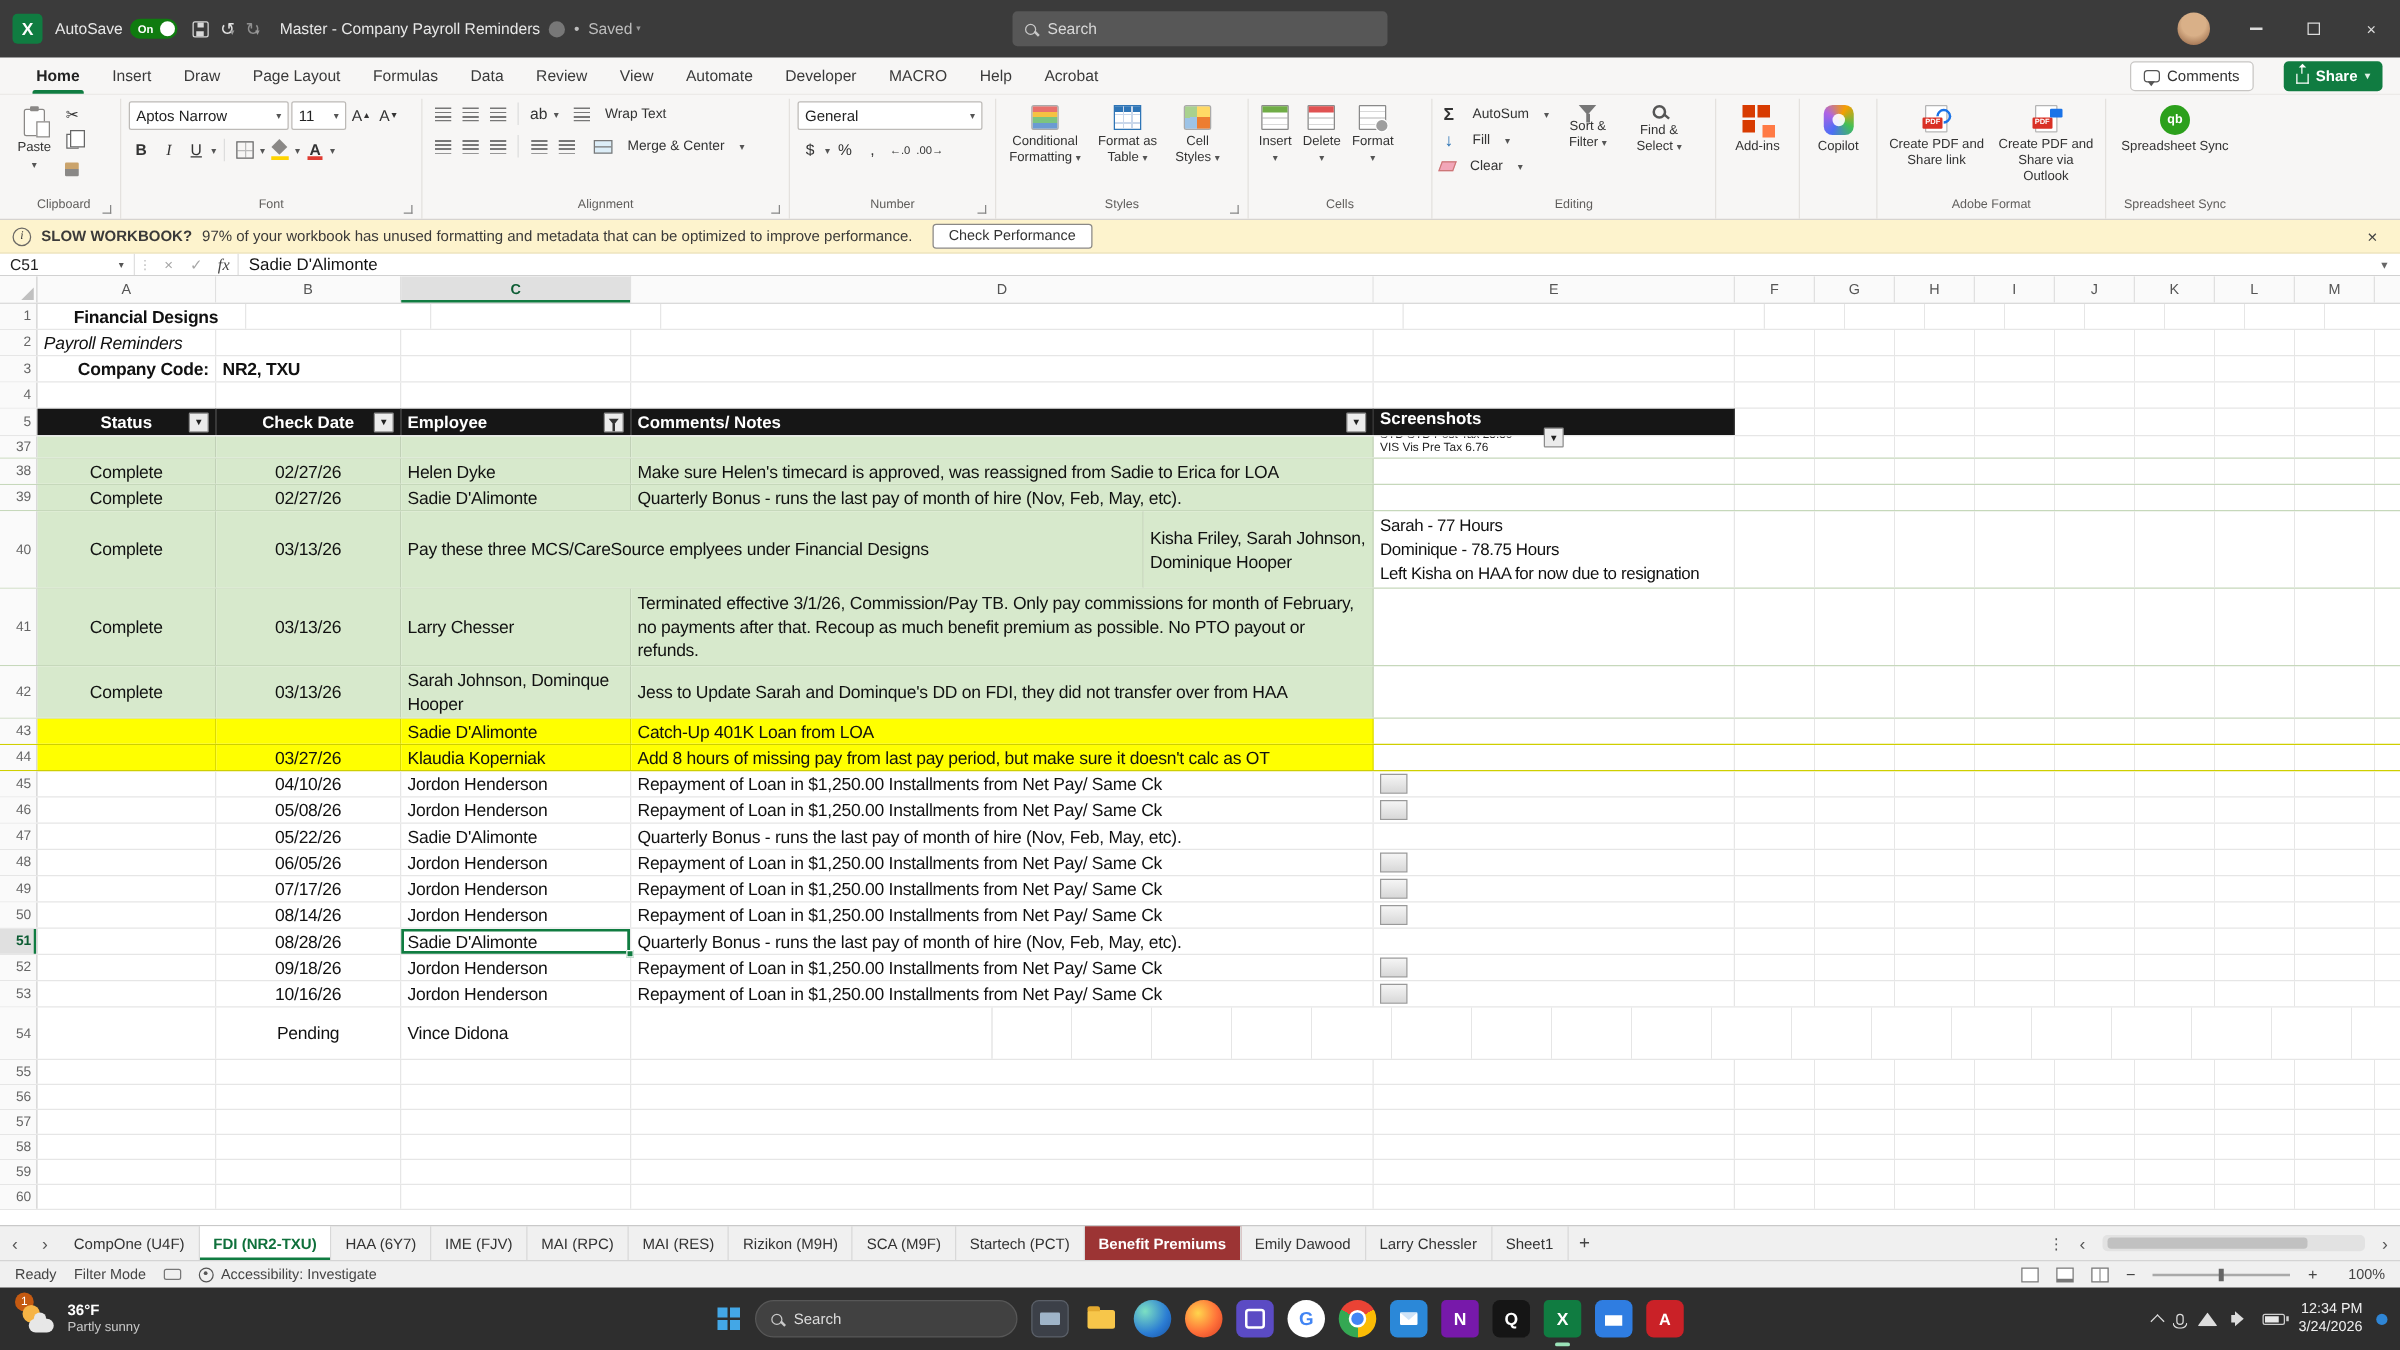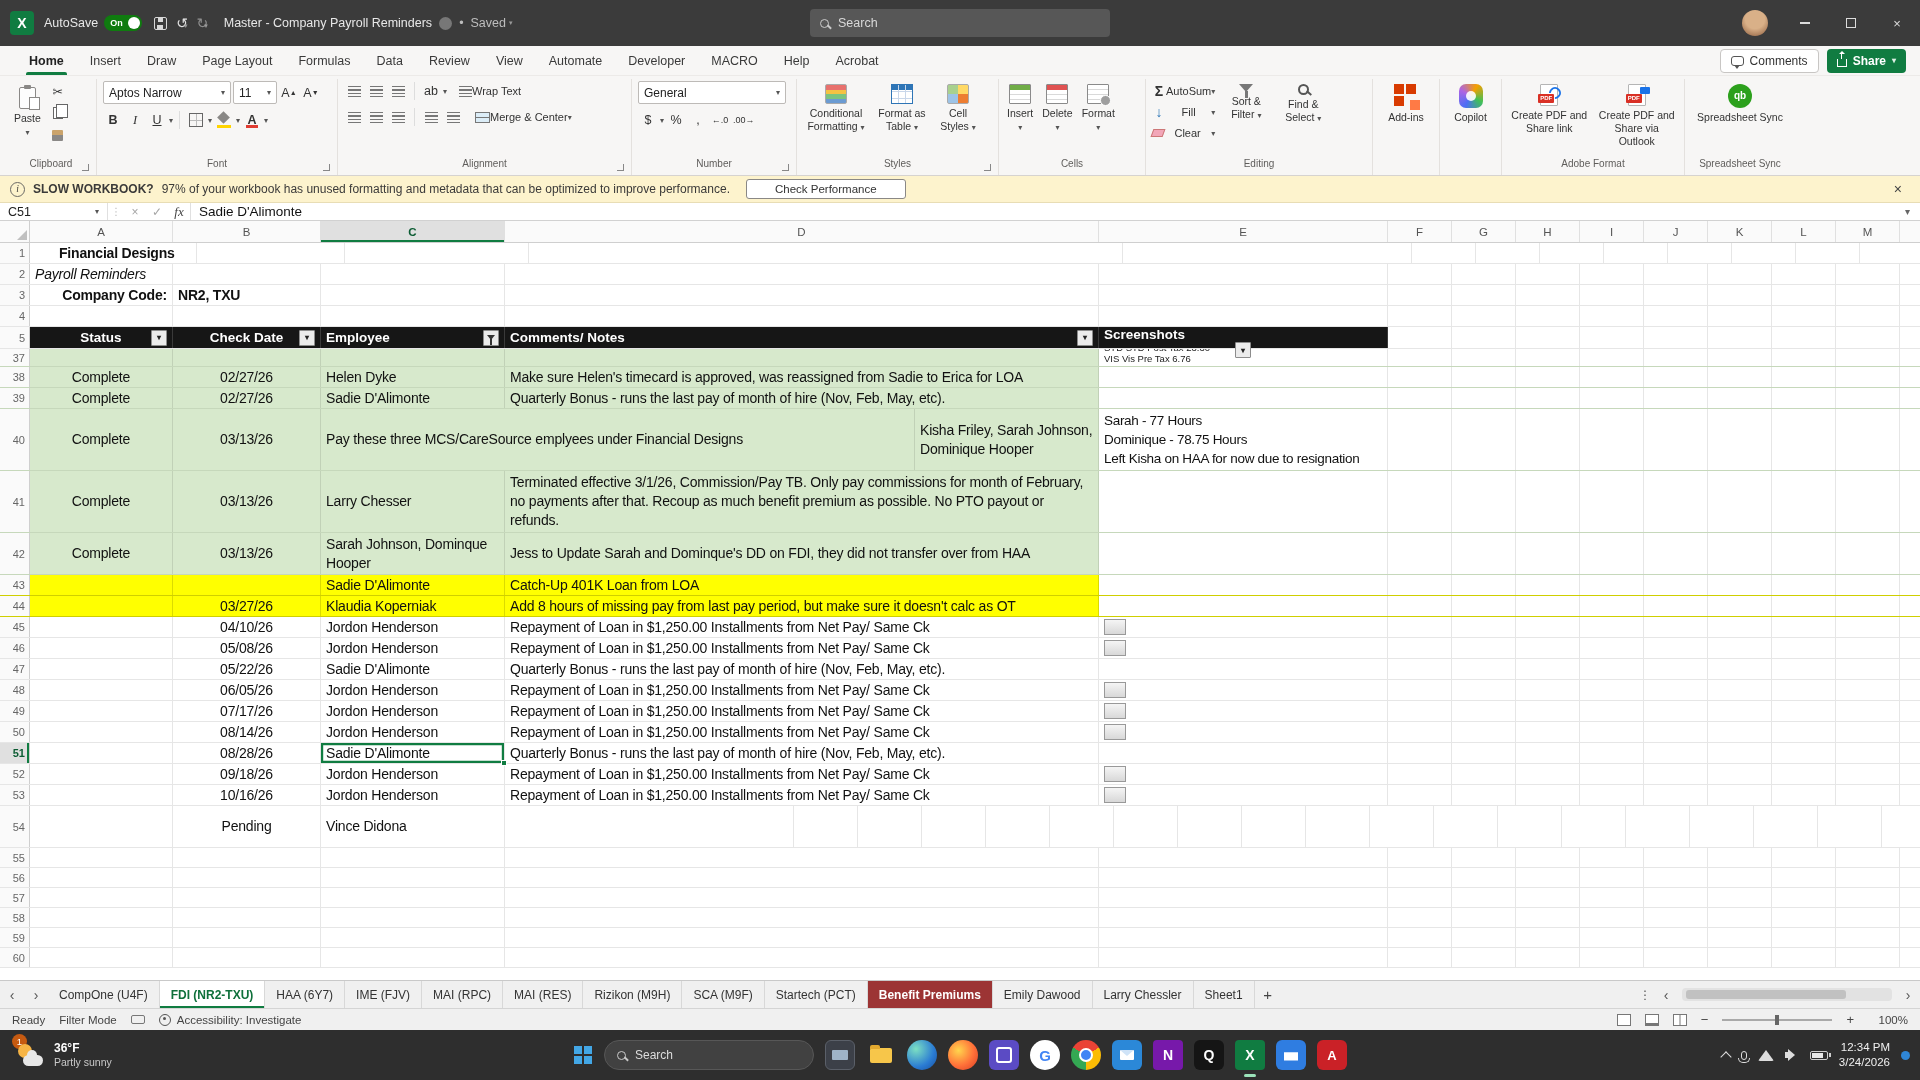--- a/index.html
+++ b/index.html
@@ -34,21 +34,21 @@
   .wctl{ width:46px;height:100%;display:flex;align-items:center;justify-content:center;color:#dcdcdc;font-size:13px; }
   .wmax{ width:10px;height:10px;border:1.3px solid #dcdcdc;display:inline-block; }
   .wmin{ width:10px;height:1.3px;background:#dcdcdc;display:inline-block; }
 
   
   #ribbon-tabs{ height:30px;flex:none;background:#f7f6f5;display:flex;align-items:center;padding-left:16px;border-bottom:1px solid #eceae8; }
   #rtabs{ display:flex;height:100%; }
   .rtab{ padding:0 13px;display:flex;align-items:center;font-size:12.5px;color:#3a3a3a;position:relative;cursor:default; }
   .rtab.active{ font-weight:700;color:#222; }
   .rtab.active:after{ content:"";position:absolute;left:10px;right:10px;bottom:0;height:3px;background:#107c41;border-radius:2px 2px 0 0; }
-  .tab-right{ margin-left:auto;display:flex;align-items:flex-start;gap:8px;padding-right:14px; }
+  .tab-right{ margin-left:auto;display:flex;align-items:flex-start;gap:24px;padding-right:14px; }
   .btn-comments{ display:flex;align-items:center;gap:6px;background:#fff;border:1px solid #c8c6c4;border-radius:4px;height:24px;padding:0 10px;font-size:12px;color:#333; }
   .ic-comment{ width:13px;height:10px;border:1.4px solid #555;border-radius:3px;position:relative;display:inline-block; }
   .ic-comment:after{ content:"";position:absolute;left:2px;bottom:-4px;border-left:3px solid transparent;border-right:3px solid transparent;border-top:4px solid #555; }
   .btn-share{ display:flex;align-items:center;gap:6px;background:#107c41;border:none;border-radius:4px;height:24px;padding:0 10px;font-size:12px;color:#fff;font-weight:600; }
   .ic-shareb{ width:10px;height:8px;border:1.4px solid #fff;border-top:none;position:relative;display:inline-block;margin-top:4px; }
   .ic-shareb:after{ content:"";position:absolute;left:3px;top:-6px;width:1.6px;height:6px;background:#fff; }
   .ic-shareb:before{ content:"";position:absolute;left:1.2px;top:-8px;border-left:3px solid transparent;border-right:3px solid transparent;border-bottom:3.5px solid #fff; }
 
   
   #ribbon{ height:100px;flex:none;background:#f7f6f5;display:flex;align-items:stretch;padding:3px 6px 0;border-bottom:1px solid #d6d3d0; }
@@ -76,21 +76,21 @@
   .ic-painter{ width:11px;height:11px;background:linear-gradient(#caa36b 45%,#8a8886 45%);display:inline-block;border-radius:1px; }
   .supz{ font-size:7px;vertical-align:super; } .subz{ font-size:7px;vertical-align:sub; }
   .ic-borders{ width:14px;height:14px;border:1px solid #666;display:inline-block;
     background-image:linear-gradient(#bbb,#bbb),linear-gradient(#bbb,#bbb);
     background-size:1px 100%,100% 1px;background-position:center,center;background-repeat:no-repeat; }
   .ic-fill{ position:relative;width:16px;height:16px;display:inline-block; }
   .ic-fill:before{ content:"";position:absolute;top:1px;left:3px;width:9px;height:9px;background:#8a8886;transform:rotate(45deg); }
   .ic-fill:after{ content:"";position:absolute;bottom:0;left:1px;right:1px;height:3px;background:#ffd400; }
   .lines{ width:13px;height:11px;display:inline-block;background:repeating-linear-gradient(to bottom,#777 0 1.4px,transparent 1.4px 3.4px); }
   .ic-merge{ width:15px;height:11px;border:1px solid #777;display:inline-block;background-image:linear-gradient(#777,#777);background-size:100% 1px;background-position:center;background-repeat:no-repeat;background-color:#dcedf7; }
-  .smallbtn{ display:flex;align-items:center;gap:0;font-size:11px;color:#333;height:20px;white-space:nowrap;justify-content:space-between; }
+  .smallbtn{ display:flex;align-items:center;gap:12px;font-size:11px;color:#333;height:20px;white-space:nowrap; }
   .ic-cf{ width:22px;height:20px;border:1px solid #aaa;border-radius:2px;background:linear-gradient(to bottom,#e8716d 0 25%,#f5c242 25% 50%,#7cc47f 50% 75%,#6b9bd2 75% 100%); }
   .ic-fat{ width:22px;height:20px;border:1px solid #2e75b6;background:linear-gradient(#2e75b6 0 5px,#fff 5px);position:relative; }
   .ic-fat:after{ content:"";position:absolute;inset:0;background-image:repeating-linear-gradient(to right,transparent 0 6px,#c9d7ea 6px 7px),repeating-linear-gradient(to bottom,transparent 0 6px,#c9d7ea 6px 7px); }
   .ic-cs{ width:22px;height:20px;border:1px solid #aaa;border-radius:2px;background:conic-gradient(#ffd965 0 25%,#ed7d31 25% 50%,#9dc3e6 50% 75%,#a9d18e 75%); }
   .cellsic{ width:22px;height:20px;border:1px solid #8a8a8a;border-radius:1px;background:repeating-linear-gradient(#fff 0 4px,#d9d9d9 4px 5px);position:relative; }
   .cellsic.ins:after{ content:"";position:absolute;left:0;right:0;top:0;height:5px;background:#70ad47; }
   .cellsic.del:after{ content:"";position:absolute;left:0;right:0;top:0;height:5px;background:#e05252; }
   .cellsic.fmt:after{ content:"";position:absolute;right:-3px;bottom:-3px;width:9px;height:9px;border-radius:50%;background:#9e9e9e;border:1px solid #fff; }
   .sig{ font-size:14px;font-weight:600;width:14px;display:inline-flex;justify-content:center; }
   .ic-clear{ width:12px;height:8px;background:#f2a6b8;border:1px solid #c77;transform:skewX(-20deg);display:inline-block; }
@@ -106,21 +106,21 @@
   .ic-pdf{ width:18px;height:22px;background:#fff;border:1px solid #b5b5b5;position:relative;border-radius:1px;display:inline-block; }
   .ic-pdf:before{ content:"PDF";position:absolute;bottom:2px;left:-3px;background:#d93025;color:#fff;font-size:6px;font-weight:700;padding:1px 2px;border-radius:1px; }
   .ic-pdf.link:after{ content:"";position:absolute;top:2px;right:-4px;width:8px;height:8px;border:2px solid #1a73e8;border-radius:50%;border-left-color:transparent;transform:rotate(-45deg); }
   .ic-pdf.mail:after{ content:"";position:absolute;top:2px;right:-5px;width:10px;height:7px;background:#1a73e8;border-radius:1px; }
   .ic-qb{ width:24px;height:24px;border-radius:50%;background:#2ca01c;color:#fff;font-weight:700;font-size:10px;display:inline-flex;align-items:center;justify-content:center; }
 
   
   #notif{ height:27px;flex:none;background:#fdf3cd;display:flex;align-items:center;gap:8px;padding:0 10px;font-size:12px;color:#3b3a39;border-bottom:1px solid #e8ddb5; }
   .ninfo{ width:15px;height:15px;border-radius:50%;border:1.2px solid #6b6965;display:flex;align-items:center;justify-content:center;font-size:9.5px;font-style:italic;font-family:"Liberation Serif",serif;flex:none; }
   .nbold{ font-weight:700; }
-  .nbtn{ margin-left:8px;background:#fff;border:1px solid #8a8886;border-radius:3px;height:20px;padding:0 28px;font-size:11.5px;color:#333; }
+  .nbtn{ margin-left:8px;background:#fff;border:1px solid #8a8886;border-radius:3px;height:20px;padding:0 12px;font-size:11.5px;color:#333; }
   .nclose{ margin-left:auto;font-size:14px;color:#444;padding:0 8px; }
 
   
   #fbar{ height:18px;flex:none;background:#fff;display:flex;align-items:center;border-bottom:1px solid #d1d1d1; }
   .namebox{ width:108px;height:100%;display:flex;align-items:center;justify-content:space-between;padding:0 8px;font-size:12.5px;color:#222;border-right:1px solid #e0e0e0; }
   .fsep{ color:#bbb;font-size:10px;padding:0 3px; }
   .fic{ width:22px;text-align:center;color:#a6a6a6;font-size:12px; }
   .fic.fx{ font-family:"Liberation Serif",serif;font-style:italic;color:#444;font-size:13px; }
   .fval{ flex:1;padding:0 8px;font-size:13.5px;color:#111;border-left:1px solid #e0e0e0;height:100%;display:flex;align-items:center; }
   .fexp{ padding:0 10px;color:#666;font-size:10px; }

